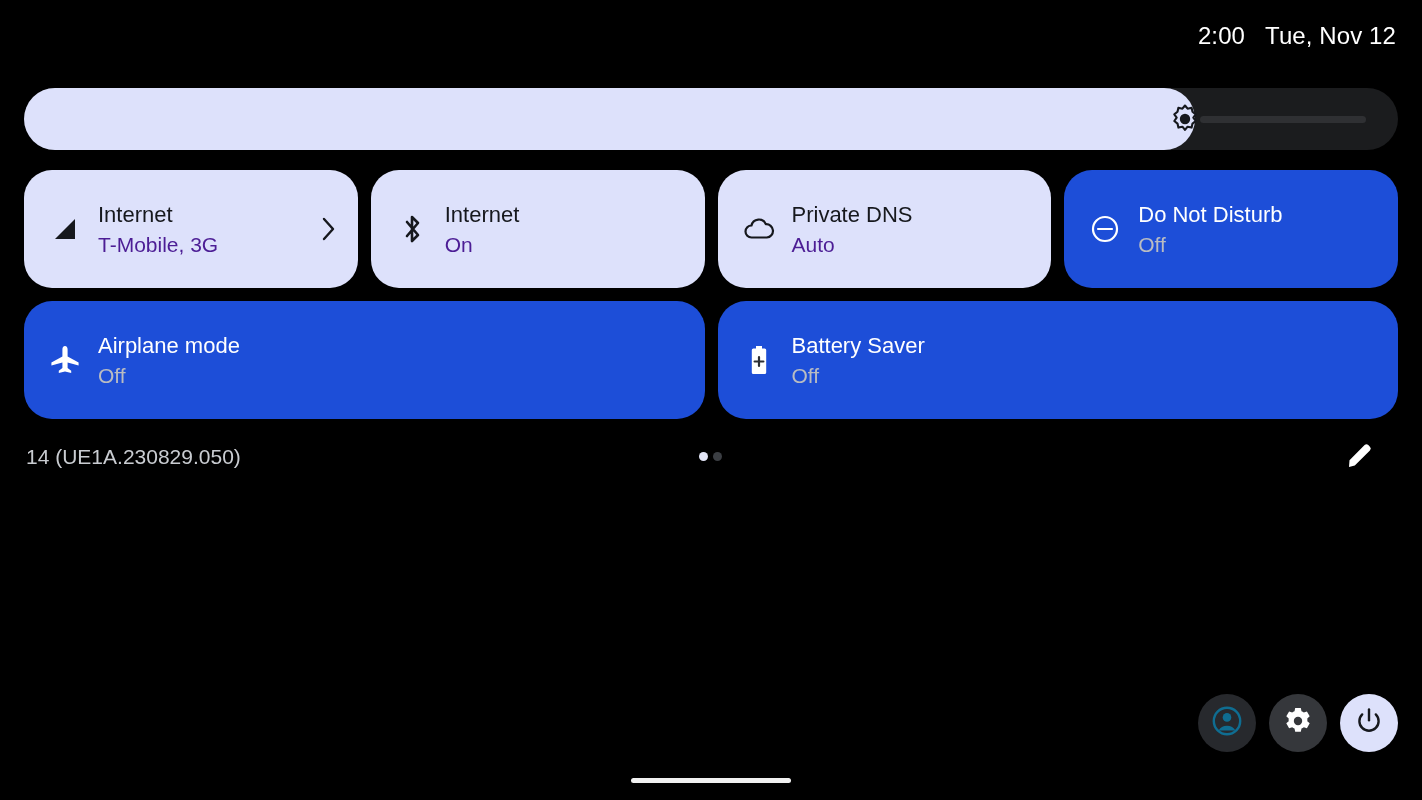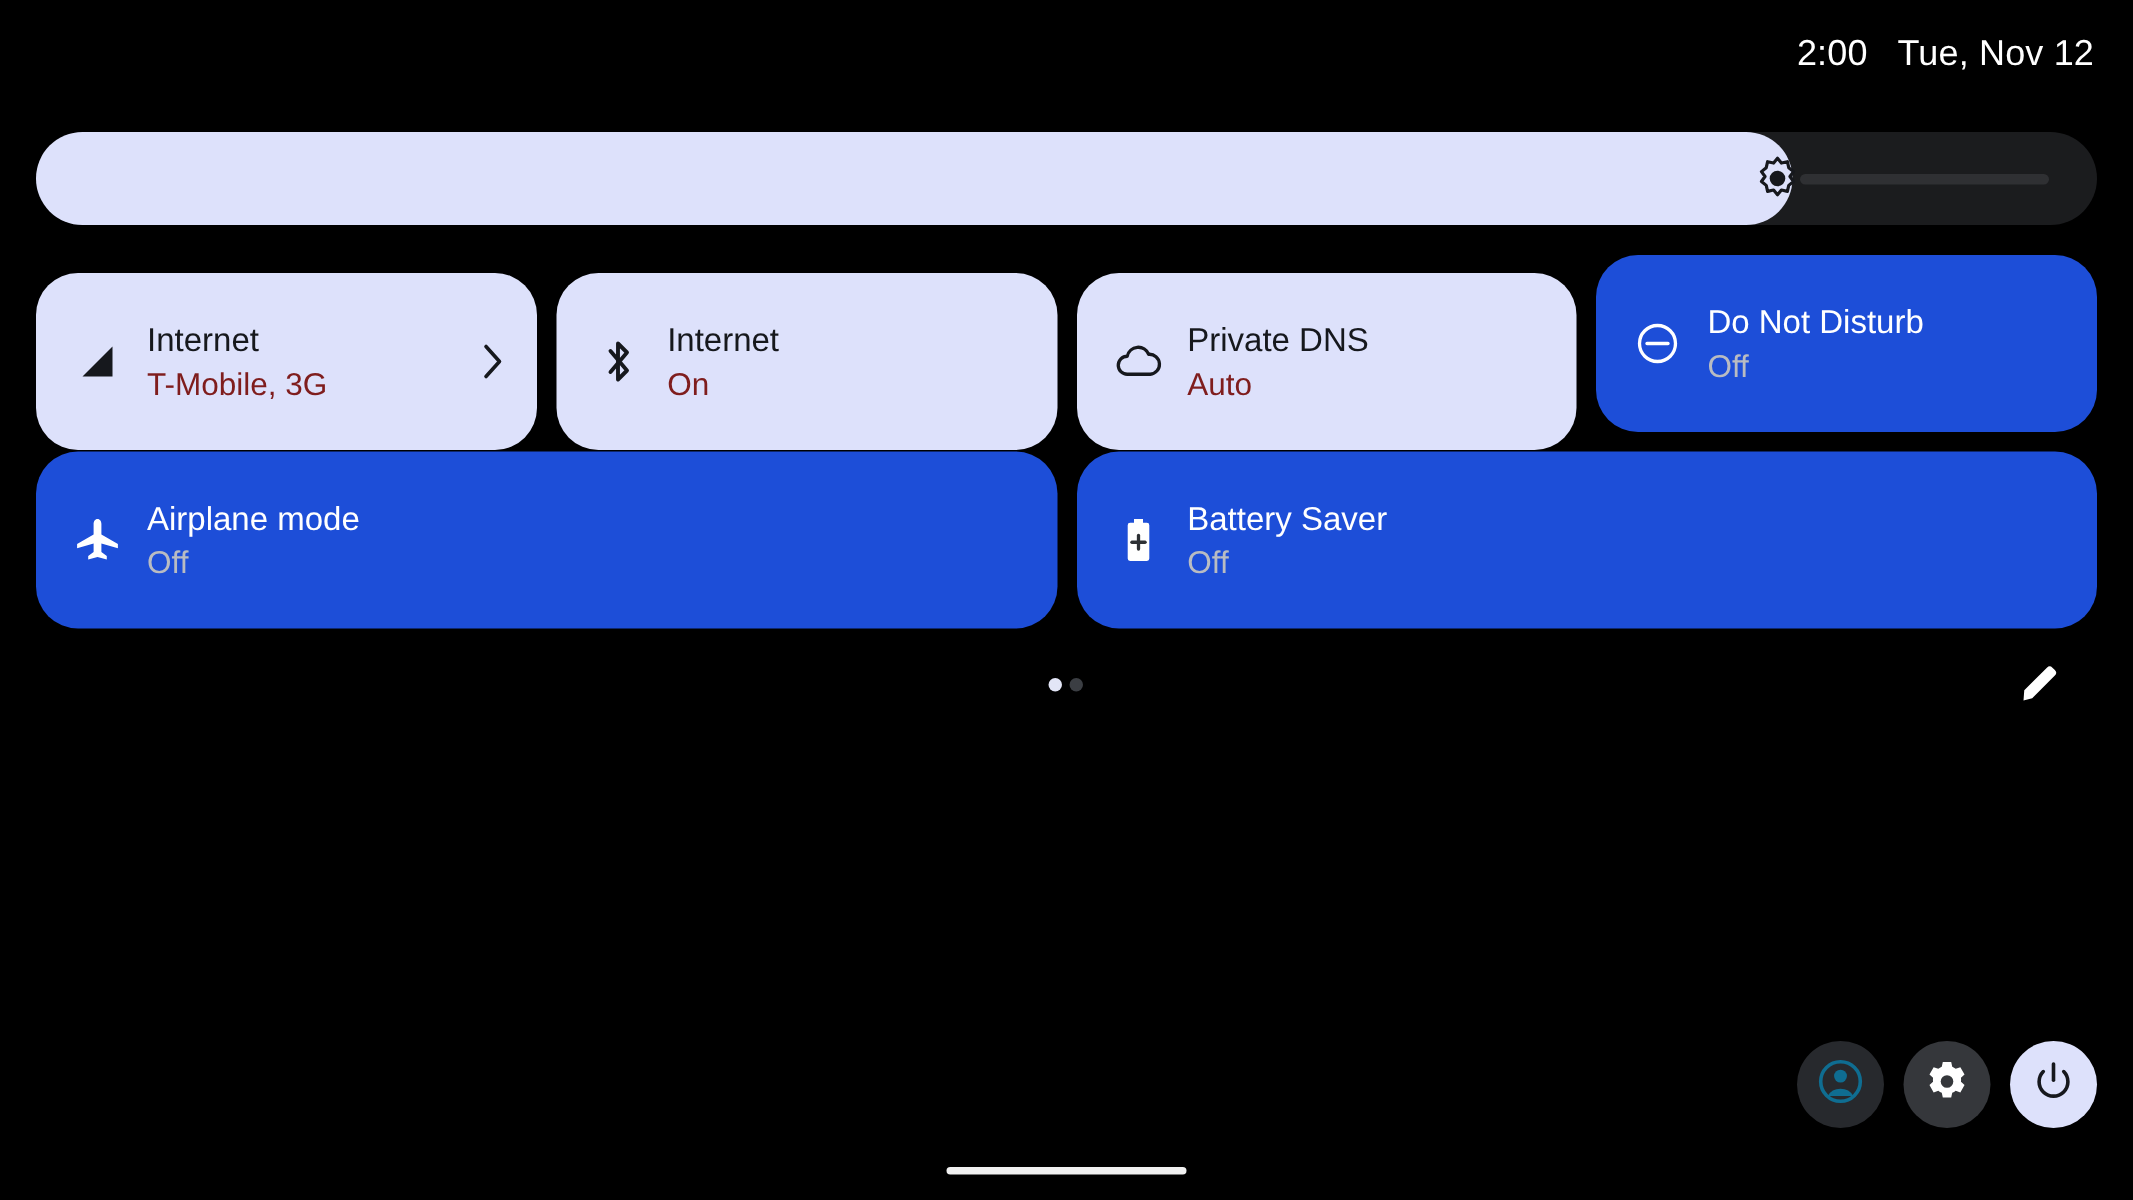--- a/index.html
+++ b/index.html
@@ -43,29 +43,29 @@
 
   
   #tiles { position:absolute; left:24px; top:170px; width:1374px; height:250px; }
   .tile-row { display:flex; gap:13px; height:118px; }
   .tile-row + .tile-row { margin-top:13px; }
   .tile {
     flex:1 1 0; height:118px; border-radius:28px;
     display:flex; align-items:center; padding:0 18px 0 22px;
     position:relative; overflow:hidden;
   }
-  .tile.active { background:#dde1fb;margin-top:12px; }
+  .tile.active { background:#dde1fb; }
   .tile.inactive { background:#1d4ed8;border-radius:28px; }
   .tile-icon { width:38px; height:38px; flex:0 0 38px;
                display:flex; align-items:center; justify-content:center; margin-right:14px; }
   .tile-text { display:flex; flex-direction:column; justify-content:center; gap:4px; min-width:0; }
   .tile-title { font-size:22px; line-height:26px; white-space:nowrap; }
   .tile-sub { font-size:21px; line-height:25px; white-space:nowrap; }
   .tile.active .tile-title { color:#16181d; }
-  .tile.active .tile-sub { color:#7f1d1d; }
+  .tile.active .tile-sub { color:#4c1d95; }
   .tile.inactive .tile-title { color:#ffffff; }
   .tile.inactive .tile-sub { color:#b9bcc2; }
   .tile-chevron { margin-left:auto; width:22px; height:36px;
                   display:flex; align-items:center; justify-content:center; flex:0 0 22px; }
 
   
   #footer { position:absolute; left:0; top:432px; width:1422px; height:50px; }
   #build-label {
     position:absolute; left:26px; top:12px;
     color:#c9ccd1; font-size:21px; line-height:26px; white-space:nowrap;
@@ -210,20 +210,21 @@
           <span class="tile-title">Battery Saver</span>
           <span class="tile-sub">Off</span>
         </span>
       </div>
 
 
     </div>
   </div>
 
   <div id="footer">
+    <span id="build-label">14 (UE1A.230829.050)</span>
     <div id="page-dots">
       <span class="dot on"></span>
       <span class="dot off"></span>
     </div>
     <div id="edit-button">
       <span>
         <svg width="28" height="28" viewBox="0 0 28 28">
           <path d="M3.5 19.2 L18.6 4.1 a2.6 2.6 0 0 1 3.7 0 l1.6 1.6 a2.6 2.6 0 0 1 0 3.7 L8.8 24.5 L3 26 z" fill="#ffffff"></path>
         </svg>
       </span>

